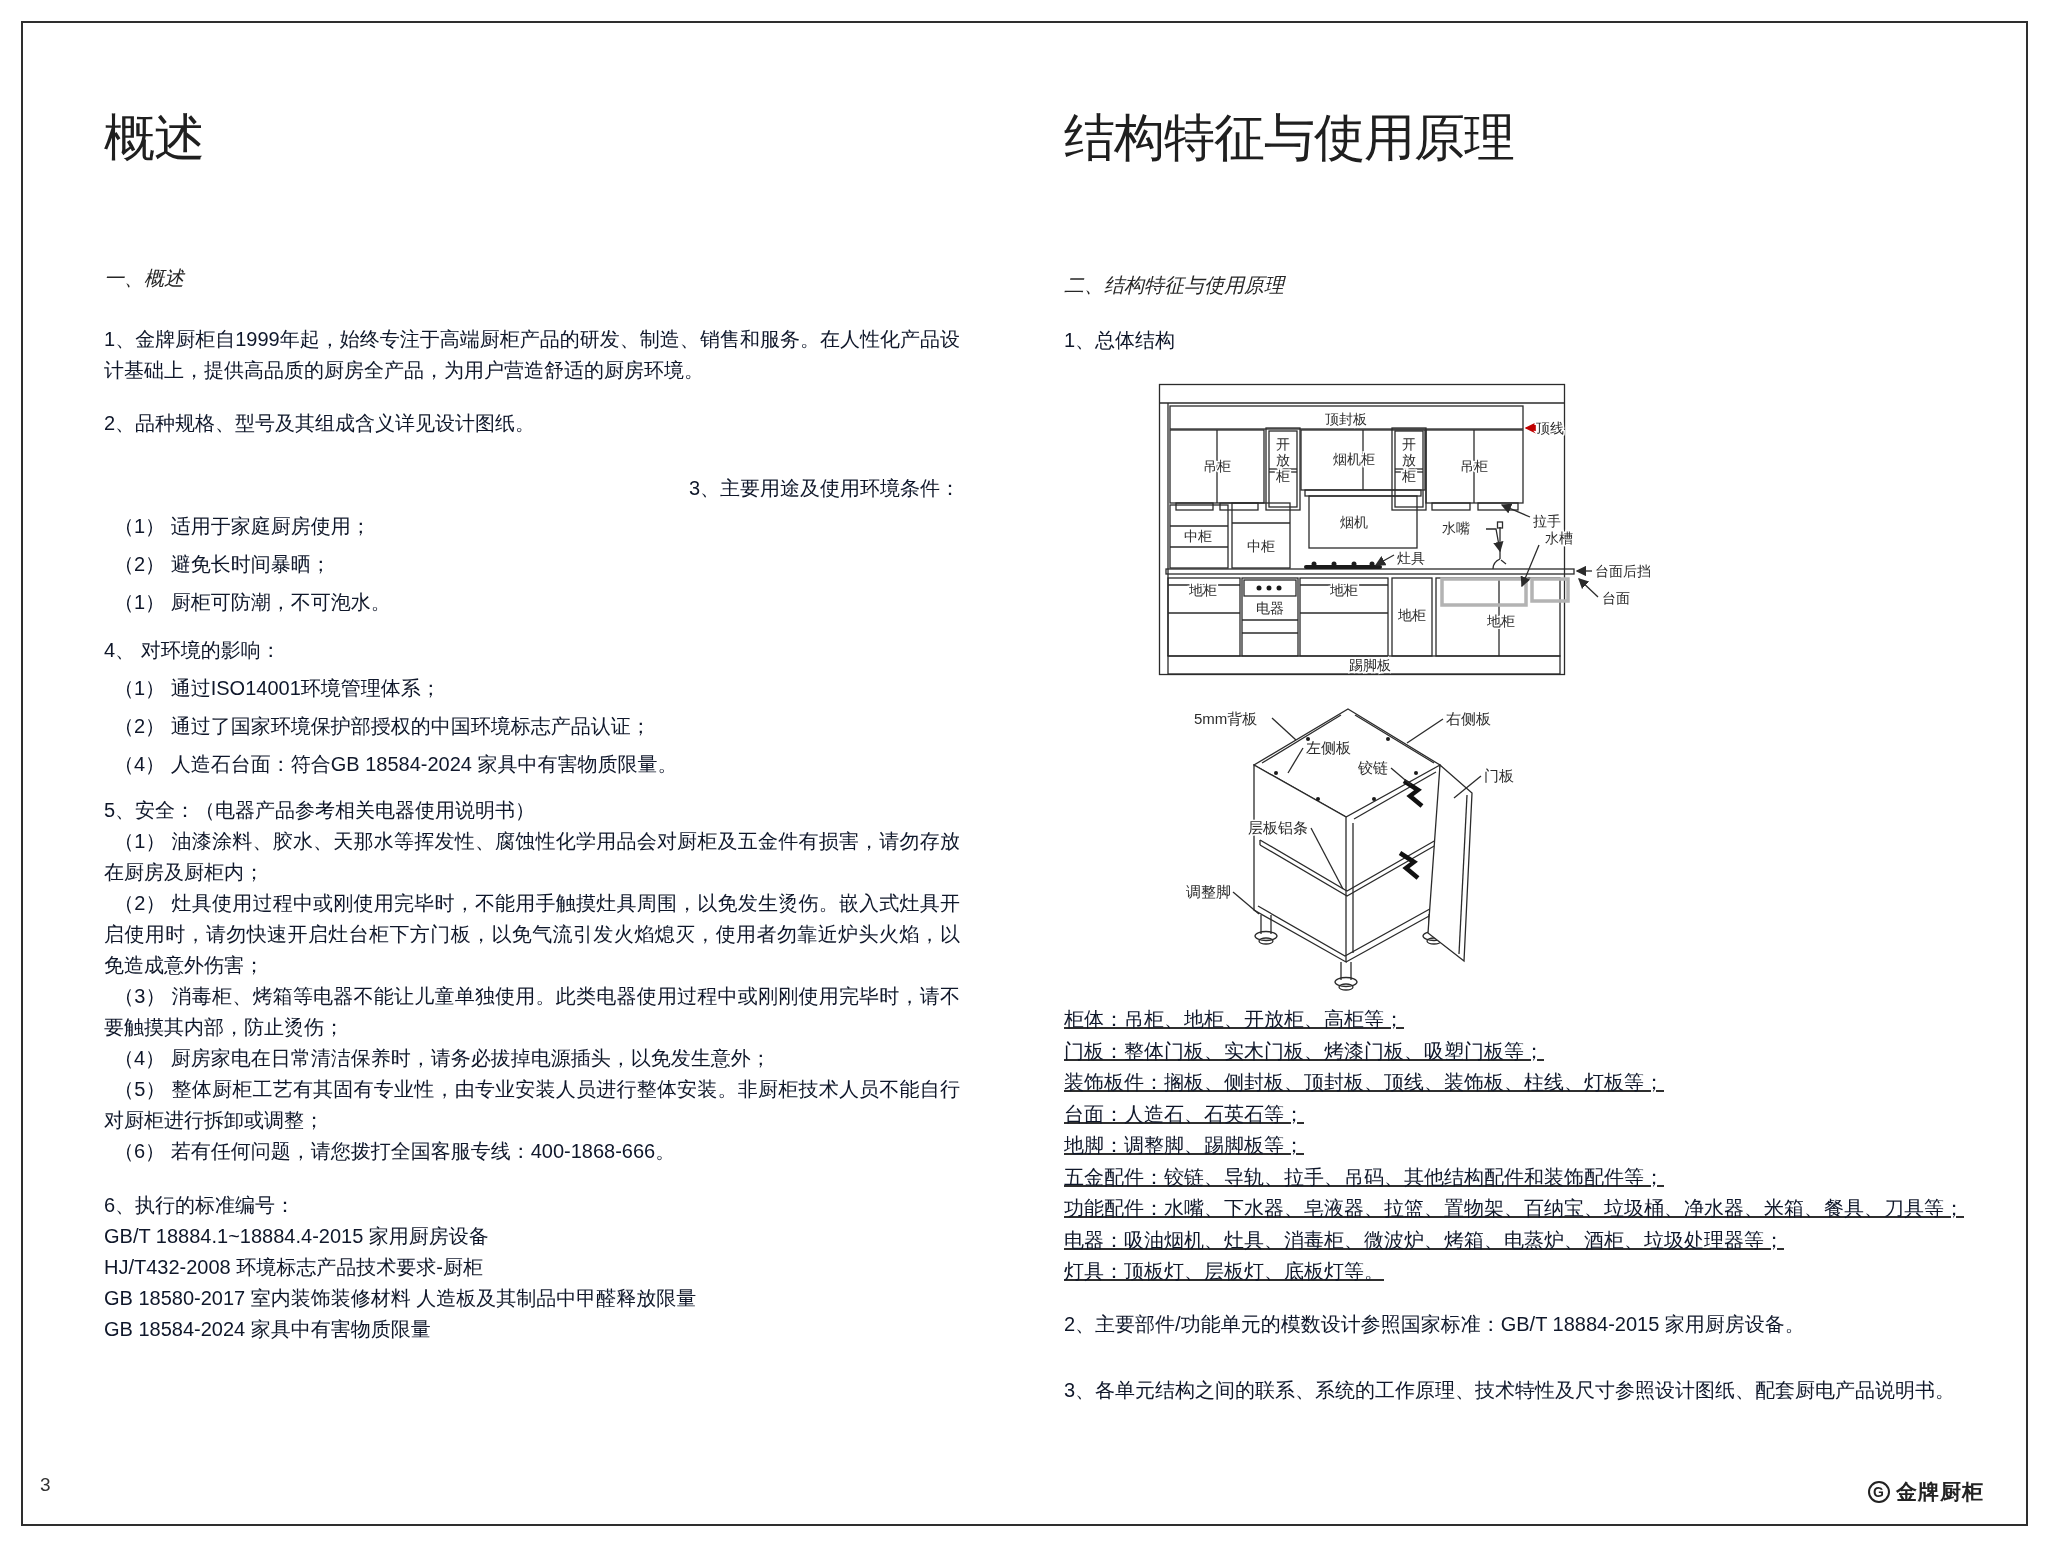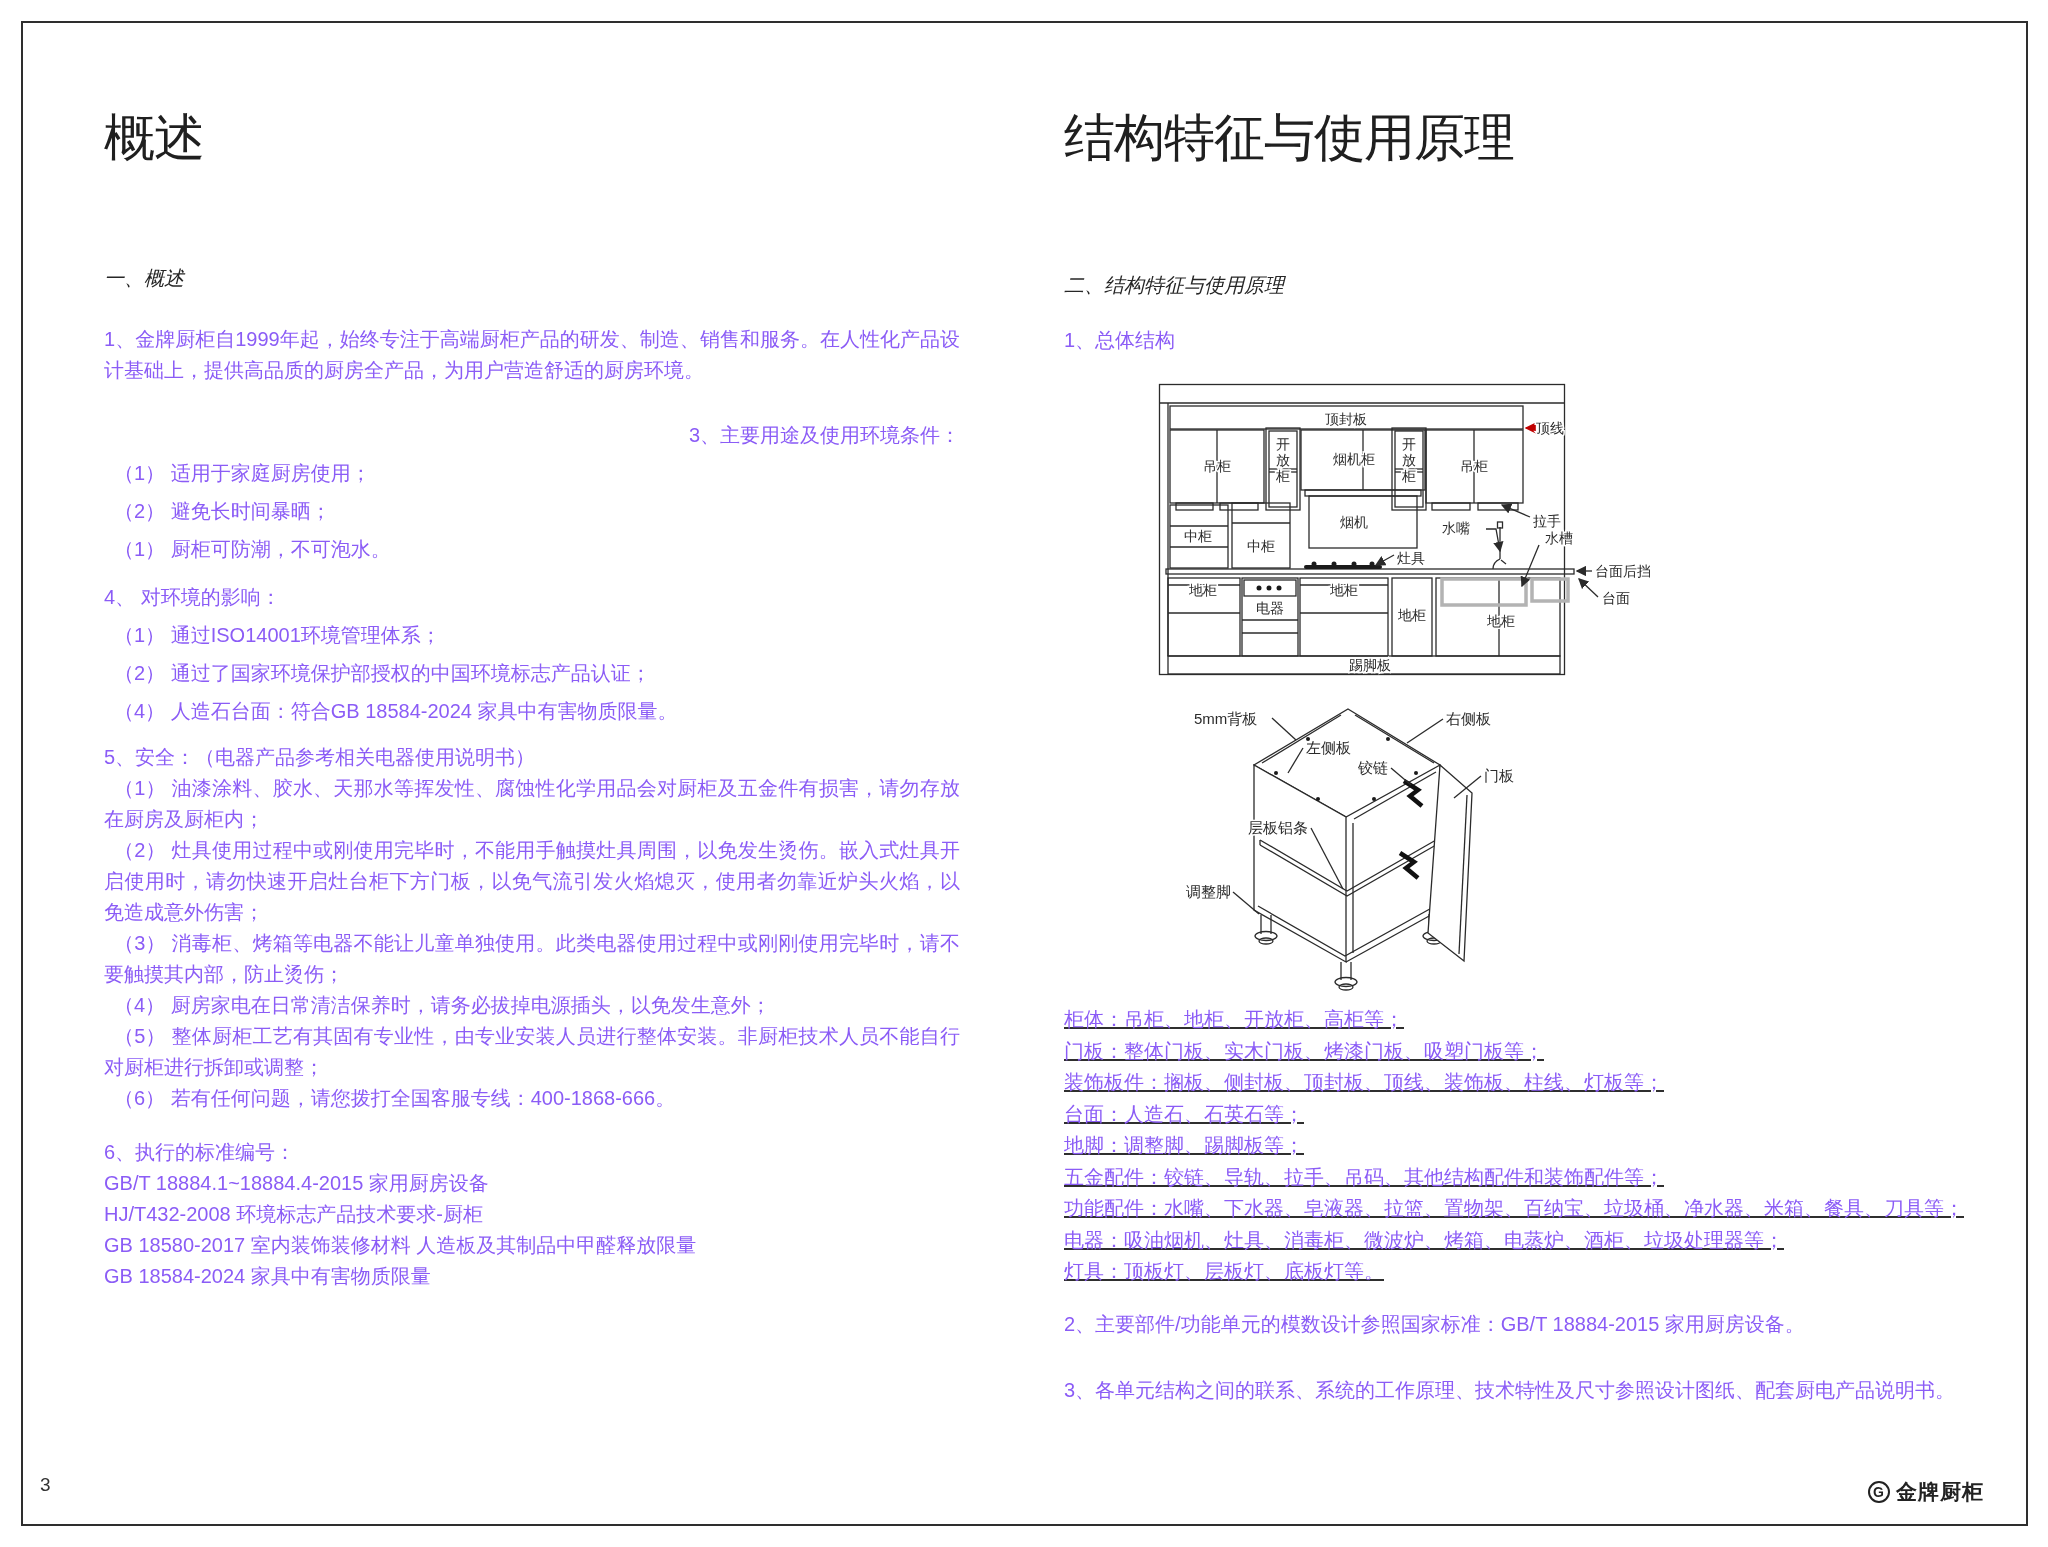--- a/index.html
+++ b/index.html
@@ -6,21 +6,21 @@
   body{
     width:2048px;height:1547px;position:relative;background:#ffffff;
     font-family:"Liberation Sans","DejaVu Sans",sans-serif;color:#2f2f2f;
     overflow:hidden;
   }
   .frame{position:absolute;left:21px;top:21px;width:2003px;height:1501px;border:2px solid #2e2e2e;}
   .col{position:absolute;top:96px;}
   .col-left{left:104px;width:856px;}
   .col-right{left:1064px;width:920px;}
   h1{font-size:51px;font-weight:500;line-height:44px;margin:20px 0 0 0;color:#1f1f1f;letter-spacing:-1px;}
-  p{margin:0;font-size:20px;line-height:31px;color:#8b5cf6;}
+  p{margin:0;font-size:20px;line-height:31px;color:#0f172a;}
   .head{color:#262626;font-style:italic;}
   .just{text-align:justify;}
   .ind{text-indent:10px;}
   .m103{margin-top:103px;} .m110{margin-top:110px;}
   .m30{margin-top:30px;} .m22{margin-top:22px;} .m34{margin-top:34px;text-align:right;}
   .m17{margin-top:17px;} .m15{margin-top:15px;} .m23{margin-top:23px;}
   .m24{margin-top:24px;} .m21{margin-top:21px;} .m35{margin-top:35px;}
   .li{margin-top:7px;}
   .comps{margin-top:11px;text-decoration:underline;}
   .comps p{line-height:31.5px;}
@@ -43,20 +43,21 @@
 </style>
 </head>
 <body>
 
 <div class="frame"></div>
 
 <div class="col col-left">
   <h1>概述</h1>
   <p class="m103 head">一、概述</p>
   <p class="m30 just">1、金牌厨柜自1999年起，始终专注于高端厨柜产品的研发、制造、销售和服务。在人性化产品设计基础上，提供高品质的厨房全产品，为用户营造舒适的厨房环境。</p>
+  <p class="m22">2、品种规格、型号及其组成含义详见设计图纸。</p>
 
   <p class="m34">3、主要用途及使用环境条件：</p>
   <p class="li ind">（1） 适用于家庭厨房使用；</p>
   <p class="li ind">（2） 避免长时间暴晒；</p>
   <p class="li ind">（1） 厨柜可防潮，不可泡水。</p>
 
   <p class="m17">4、 对环境的影响：</p>
   <p class="li ind">（1） 通过ISO14001环境管理体系；</p>
   <p class="li ind">（2） 通过了国家环境保护部授权的中国环境标志产品认证；</p>
   <p class="li ind">（4） 人造石台面：符合GB 18584-2024 家具中有害物质限量。</p>

